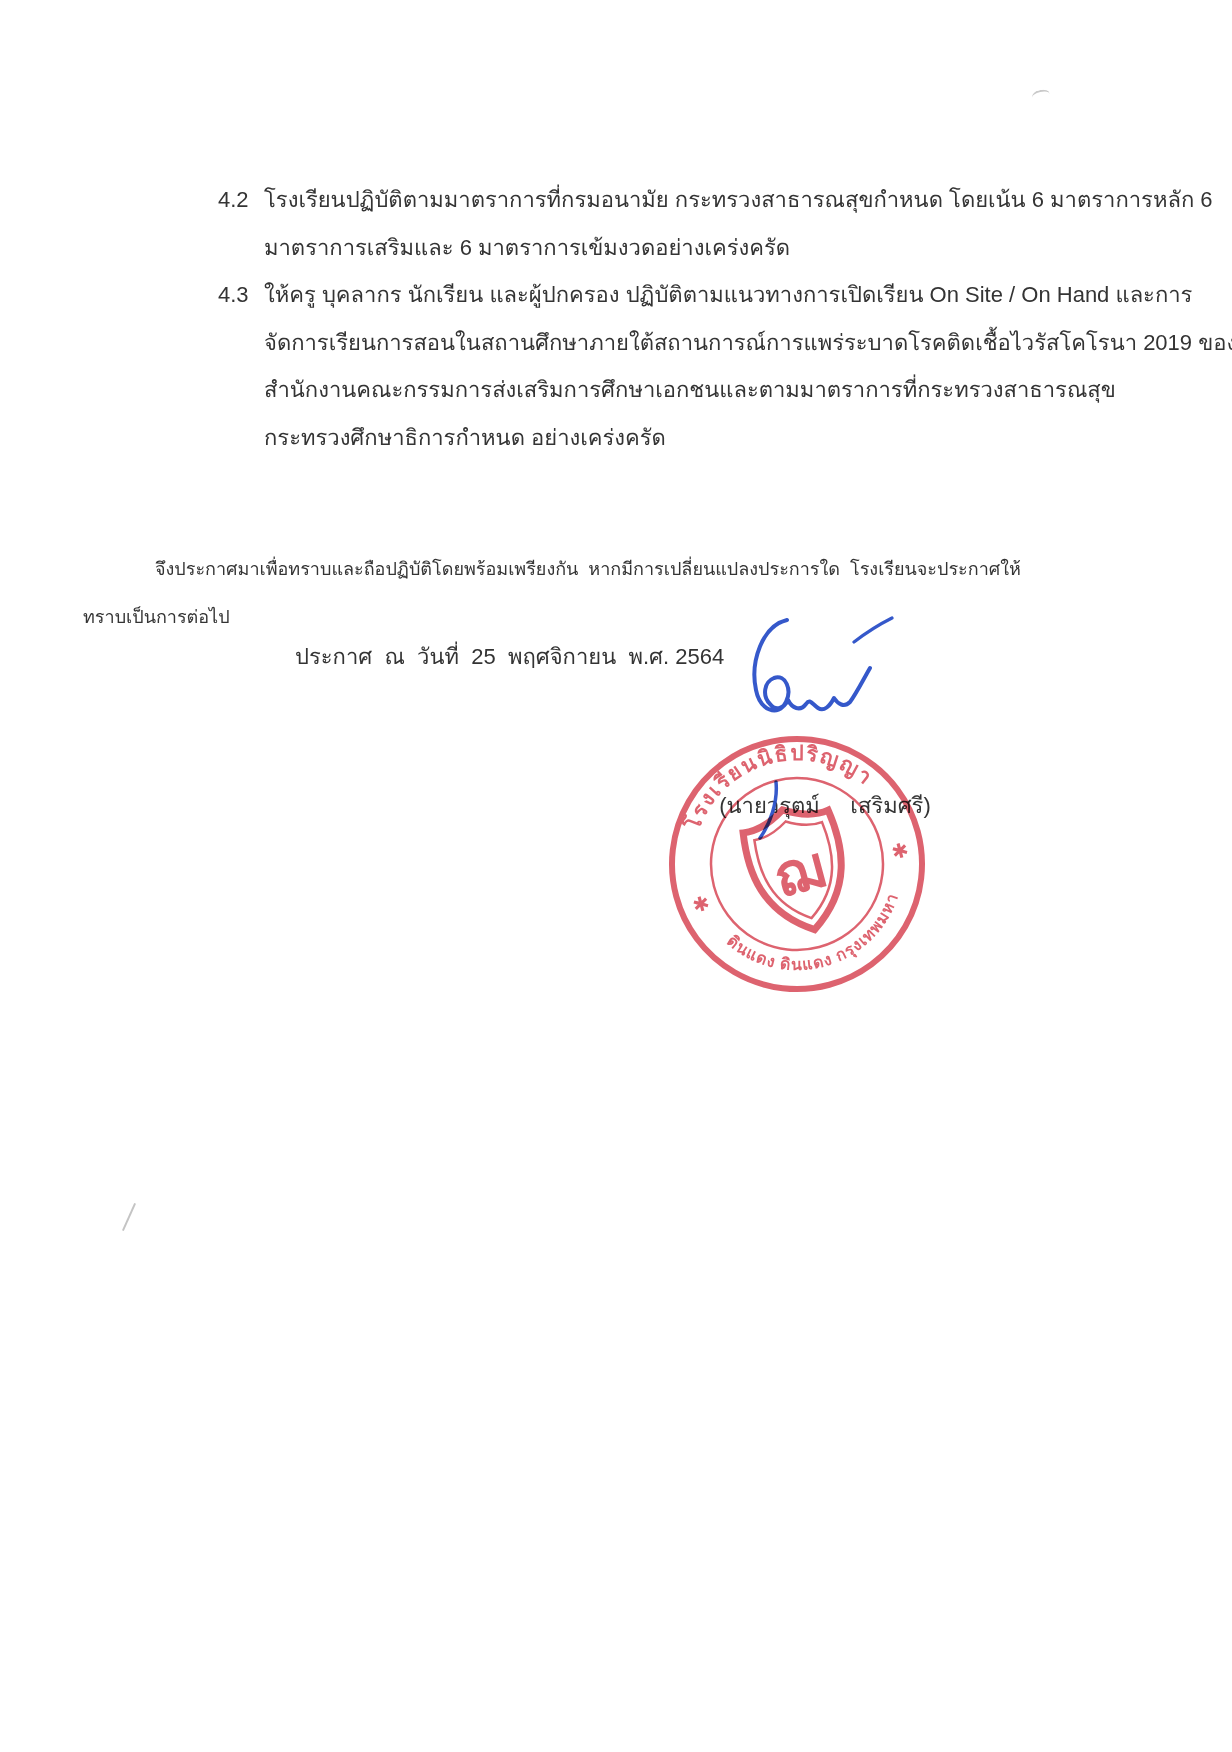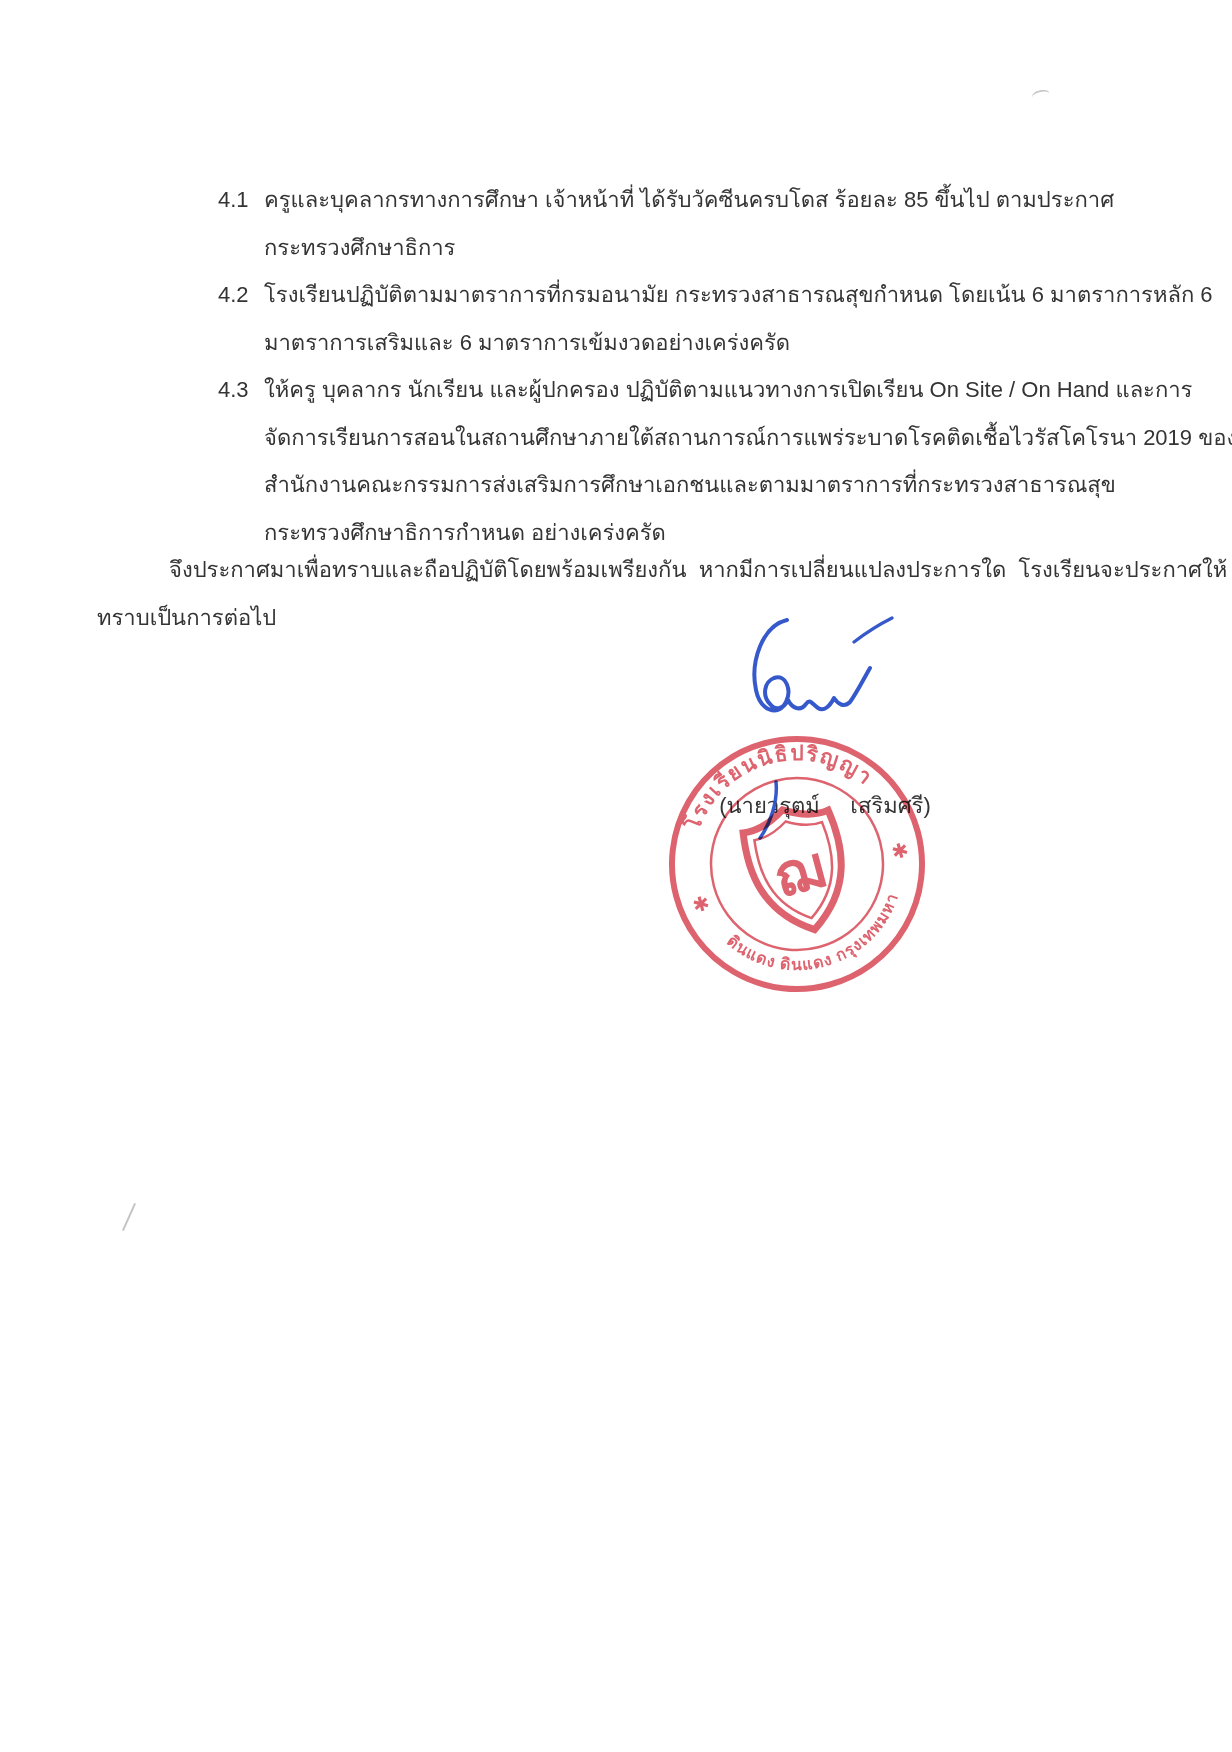--- a/index.html
+++ b/index.html
@@ -14,22 +14,22 @@
   }
   .list {
     position:absolute; left:218px; top:176px; width:920px;
     font-size:22px;
   }
   .item { display:flex; }
   .num { width:46px; line-height:47.5px; white-space:pre; flex:0 0 46px; }
   .lines { flex:1; }
   .tline { line-height:47.5px; white-space:pre; }
   .closing {
-    position:absolute; left:97px; top:546px; width:1035px;
-    font-size:22px;
+    position:absolute; left:83px; top:546px; width:1035px;
+    font-size:18px;
   }
   .closing .tline.indent { text-indent:72px; }
   .dateline {
     position:absolute; left:295px; top:633px;
     font-size:22px; line-height:47.5px; white-space:pre;
   }
   .signature-svg {
     position:absolute; left:712px; top:612px; width:185px; height:230px;
     z-index:3;
   }
@@ -60,27 +60,20 @@
     background:#c4c4c4; transform:rotate(24deg);
   }
 </style>
 </head>
 <body>
 
 <div class="page">
 
   <section class="list">
 
-    <div class="item">
-      <div class="num">4.1</div>
-      <div class="lines">
-        <div class="tline">ครูและบุคลากรทางการศึกษา เจ้าหน้าที่ ได้รับวัคซีนครบโดส ร้อยละ 85 ขึ้นไป ตามประกาศ</div>
-        <div class="tline">กระทรวงศึกษาธิการ</div>
-      </div>
-    </div>
 
     <div class="item">
       <div class="num">4.2</div>
       <div class="lines">
         <div class="tline">โรงเรียนปฏิบัติตามมาตราการที่กรมอนามัย กระทรวงสาธารณสุขกำหนด โดยเน้น 6 มาตราการหลัก 6</div>
         <div class="tline">มาตราการเสริมและ 6 มาตราการเข้มงวดอย่างเคร่งครัด</div>
       </div>
     </div>
 
     <div class="item">
@@ -93,20 +86,21 @@
       </div>
     </div>
 
   </section>
 
   <section class="closing">
     <div class="tline indent">จึงประกาศมาเพื่อทราบและถือปฏิบัติโดยพร้อมเพรียงกัน  หากมีการเปลี่ยนแปลงประการใด  โรงเรียนจะประกาศให้</div>
     <div class="tline">ทราบเป็นการต่อไป</div>
   </section>
 
+  <div class="dateline">ประกาศ  ณ  วันที่  25  พฤศจิกายน  พ.ศ. 2564</div>
 
   <svg class="signature-svg" viewBox="0 0 185 230">
     <g fill="none" stroke="#2b50c8" stroke-linecap="round" stroke-linejoin="round" opacity="0.95">
       <path stroke-width="4" d="M 75,8 C 50,14 38,50 44,78 C 48,98 66,106 74,90 C 80,78 74,62 62,66
            C 52,70 50,84 58,92 C 64,100 72,96 76,88 C 80,96 88,100 94,92
            C 98,86 100,92 106,96 C 112,100 118,94 122,86 C 126,92 132,96 138,90
            C 144,82 150,70 158,56"></path>
       <path stroke-width="3.2" d="M 142,30 C 155,20 168,12 180,6"></path>
       <path stroke-width="3.5" d="M 64,170 C 66,190 58,212 48,226"></path>
     </g>

